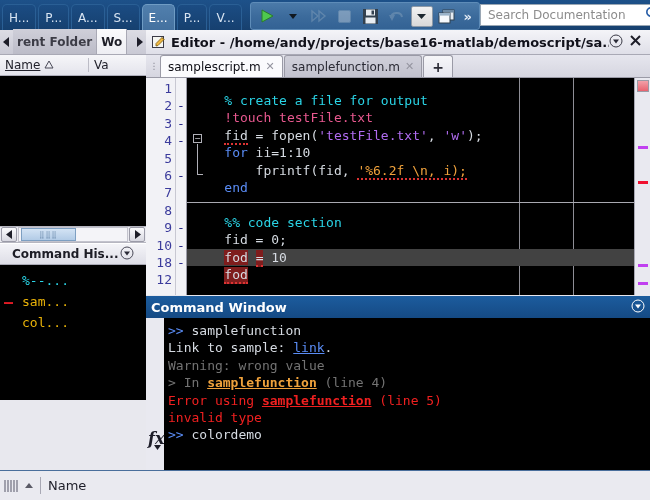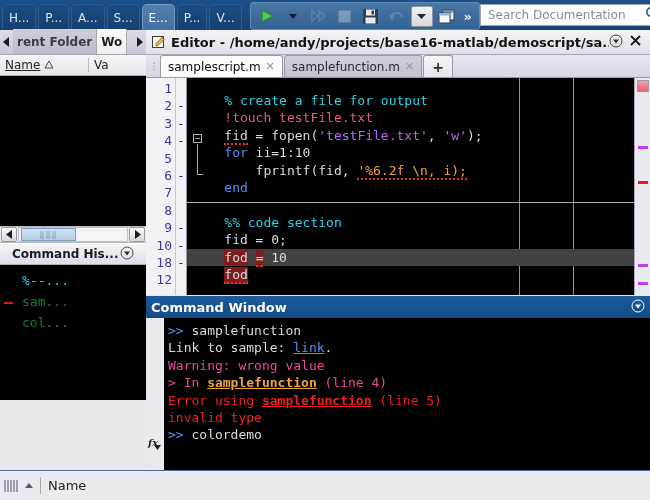--- a/index.html
+++ b/index.html
@@ -119,21 +119,21 @@
   }
   .panel-title .tt { flex: 1; overflow: hidden; white-space: nowrap; }
 
   #cmdhist-body {
     background: #000; height: 135px;
     font-family: "DejaVu Sans Mono", "Liberation Mono", monospace;
     font-size: 13px; padding-top: 5px;
   }
   .ch-row { height: 21px; display: flex; align-items: center; padding-left: 4px; }
   .ch-mark { width: 18px; color: #e01b24; font-size: 15px; font-weight: bold; }
-  .ch-txt { color: #15803d; }
+  .ch-txt { color: #eab308; }
   .ch-txt.cmt { color: #2ad4e6; }
 
   
   .editor { position: absolute; left: 146px; top: 30px; width: 504px; height: 266px; background: #e8e8ee; }
   .ed-title {
     height: 25px; display: flex; align-items: center; padding: 0 4px;
     background: linear-gradient(180deg,#f4f4f8 0%, #dfdfe8 100%);
     border-bottom: 1px solid #a9a9b5;
   }
   .ed-title .tt {
@@ -219,33 +219,33 @@
     height: 22px; display: flex; align-items: center; padding: 0 5px;
     background: linear-gradient(180deg,#1c5c9e 0%, #154a84 100%);
     color: #fff; font-size: 13px; font-weight: bold;
   }
   .cw-title .tt { flex: 1; }
   .cw-body { height: 152px; background: #000; display: flex; }
   .cw-gutter { width: 18px; background: #e9e9f0; position: relative; }
   .fx {
     position: absolute; left: 2px; bottom: 22px;
     font-family: "DejaVu Serif", "Liberation Serif", serif;
-    font-style: italic; font-weight: bold; font-size: 10px; color: #1d1d28;
+    font-style: italic; font-weight: bold; font-size: 16px; color: #1d1d28;
   }
   .fx-tri { position: absolute; left: 8px; bottom: 17px; }
   .cw-out {
     flex: 1; padding: 4px 0 0 4px;
     font-family: "DejaVu Sans Mono", "Liberation Mono", monospace;
     font-size: 13px; white-space: pre; background: #000;
   }
   .cw-line { height: 17.4px; line-height: 17.4px; color: #d6dbe2; }
   .p-prompt { color: #5a8cf5; }
   .p-norm { color: #d6dbe2; }
   .p-link { color: #5a8cf5; text-decoration: underline; }
-  .p-warn { color: #ec4899; }
+  .p-warn { color: #737373; }
   .p-warnb { color: #f0a23c; font-weight: bold; text-decoration: underline; }
   .p-err { color: #f02020; }
   .p-errb { color: #f02020; font-weight: bold; text-decoration: underline; }
 
   
   .statusbar {
     position: absolute; left: 0; top: 470px; width: 650px; height: 30px;
     background: #eaeaf0; border-top: 1px solid #4a6f9c;
     display: flex; align-items: center; padding-left: 4px; gap: 7px;
   }

